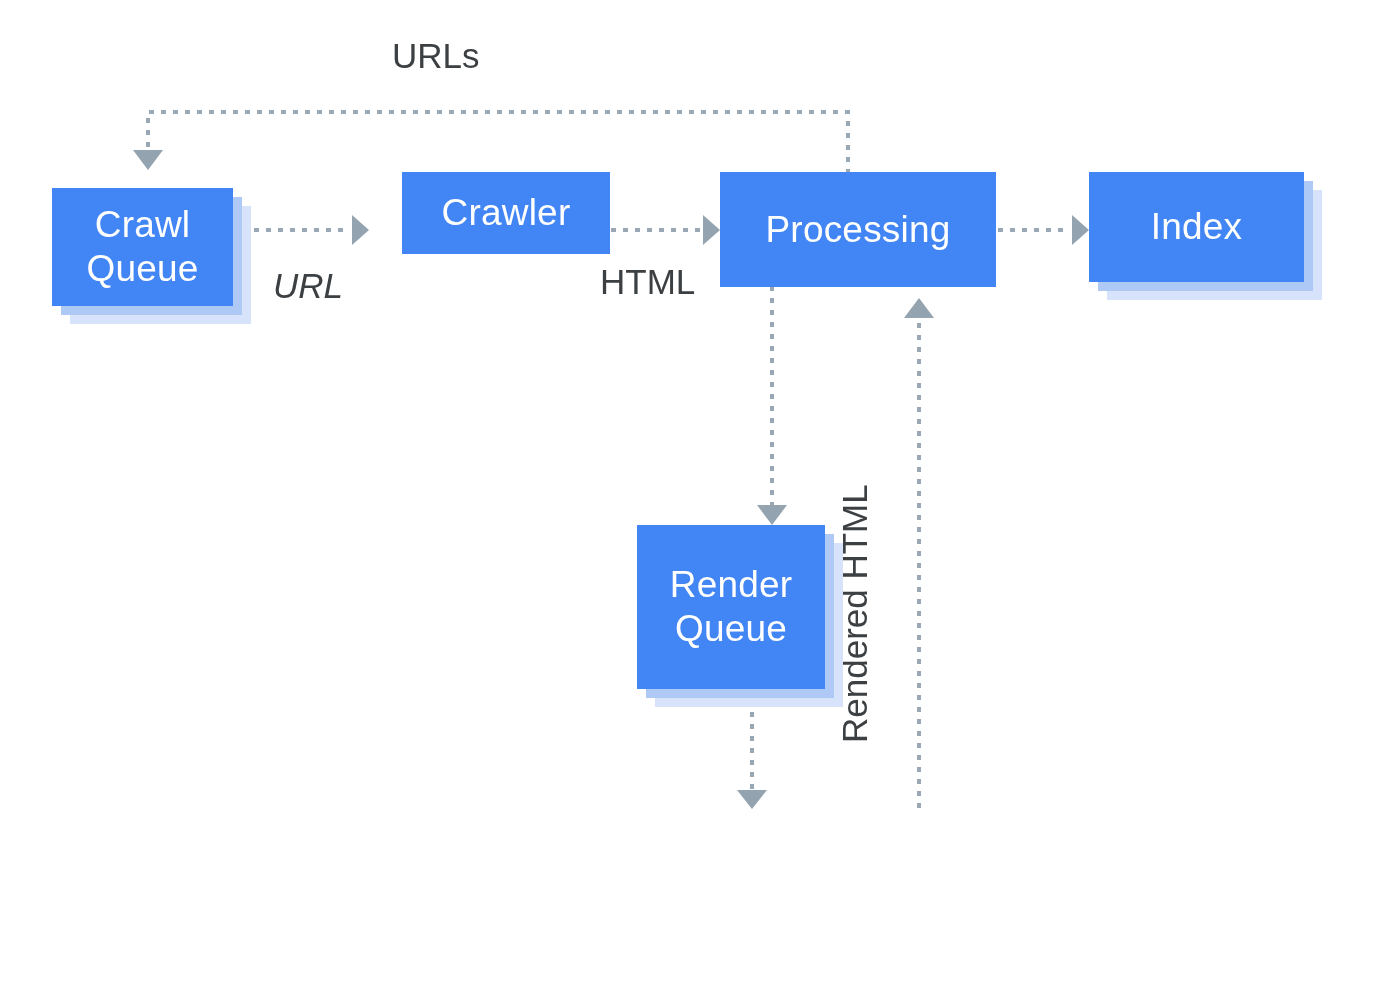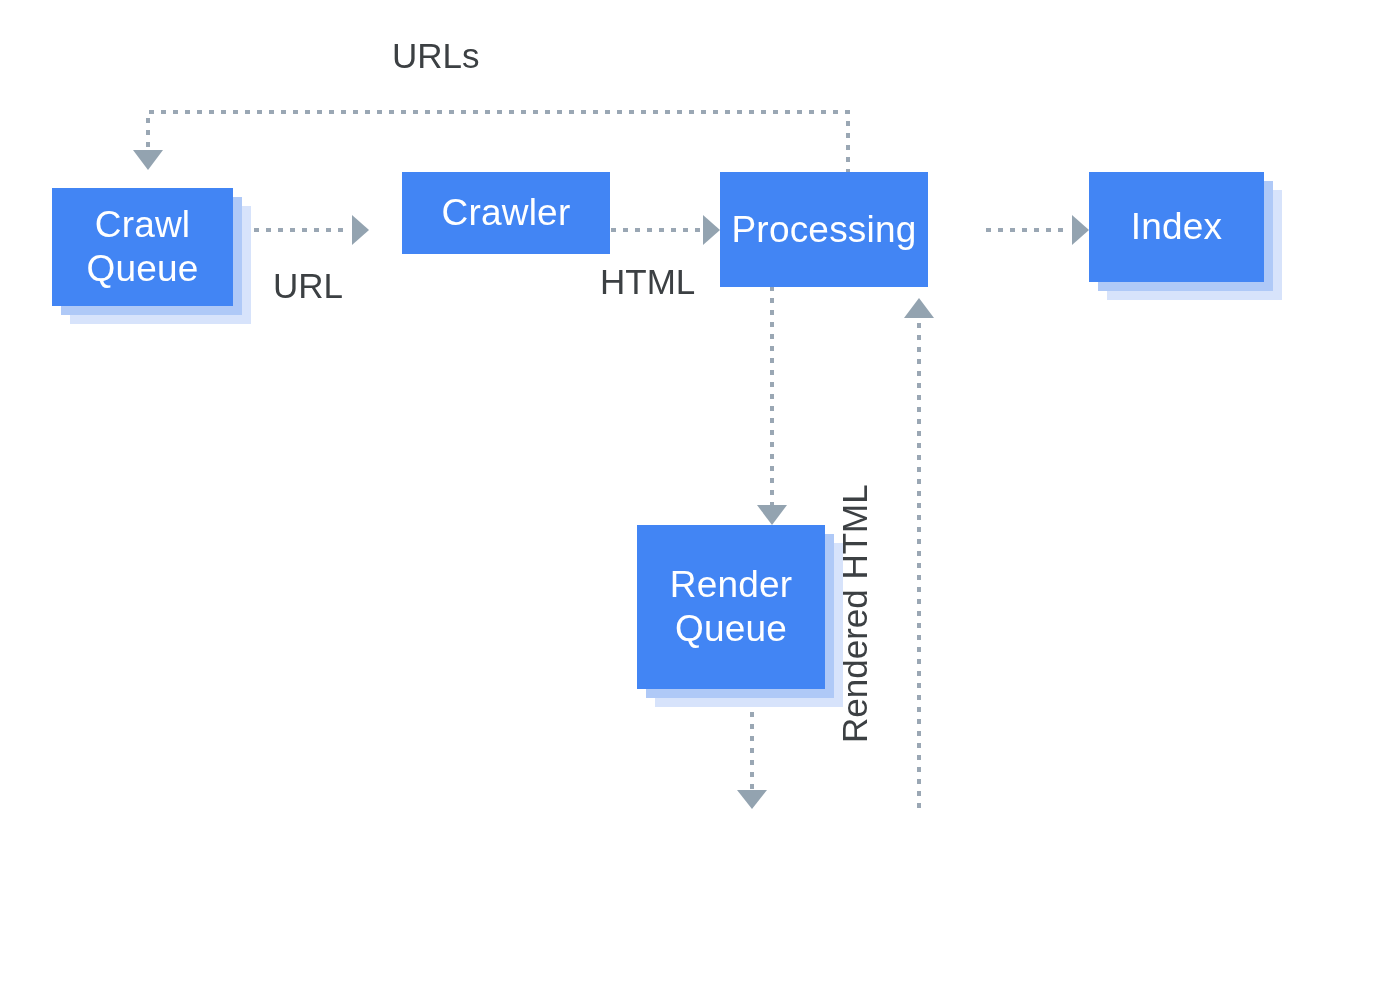--- a/index.html
+++ b/index.html
@@ -148,45 +148,45 @@
 Queue</span>
     </div>
   </div>
 
   <div class="node" style="left:370px; top:172px; width:208px; height:82px;margin-left:32px;">
     <div class="card">
       <span class="label">Crawler</span>
     </div>
   </div>
 
-  <div class="node" style="left:720px; top:172px; width:208px; height:115px;">
+  <div class="node" style="left:720px; top:172px; width:276px; height:115px;">
     <div class="card">
       <span class="label">Processing</span>
     </div>
   </div>
 
-  <div class="node stacked" style="left:1089px; top:172px; width:175px; height:110px;">
+  <div class="node stacked" style="left:1089px; top:172px; width:215px; height:110px;">
     <div class="shadow2"></div>
     <div class="shadow1"></div>
     <div class="card">
       <span class="label">Index</span>
     </div>
   </div>
 
   <div class="node stacked" style="left:637px; top:525px; width:188px; height:164px;">
     <div class="shadow2"></div>
     <div class="shadow1"></div>
     <div class="card">
       <span class="label">Render
 Queue</span>
     </div>
   </div>
 
 
   <div class="edge-label" style="left:392px; top:38px;">URLs</div>
 
-  <div class="edge-label" style="left:273px; top:268px;">URL</div>
+  <div class="edge-label" style="left:273px; top:268px;font-style:italic;">URL</div>
 
   <div class="edge-label" style="left:600px; top:264px;">HTML</div>
 
   <div class="edge-label vertical" style="left:872px; top:708px;">Rendered HTML</div>
 
 </div>
 
 </body></html>

